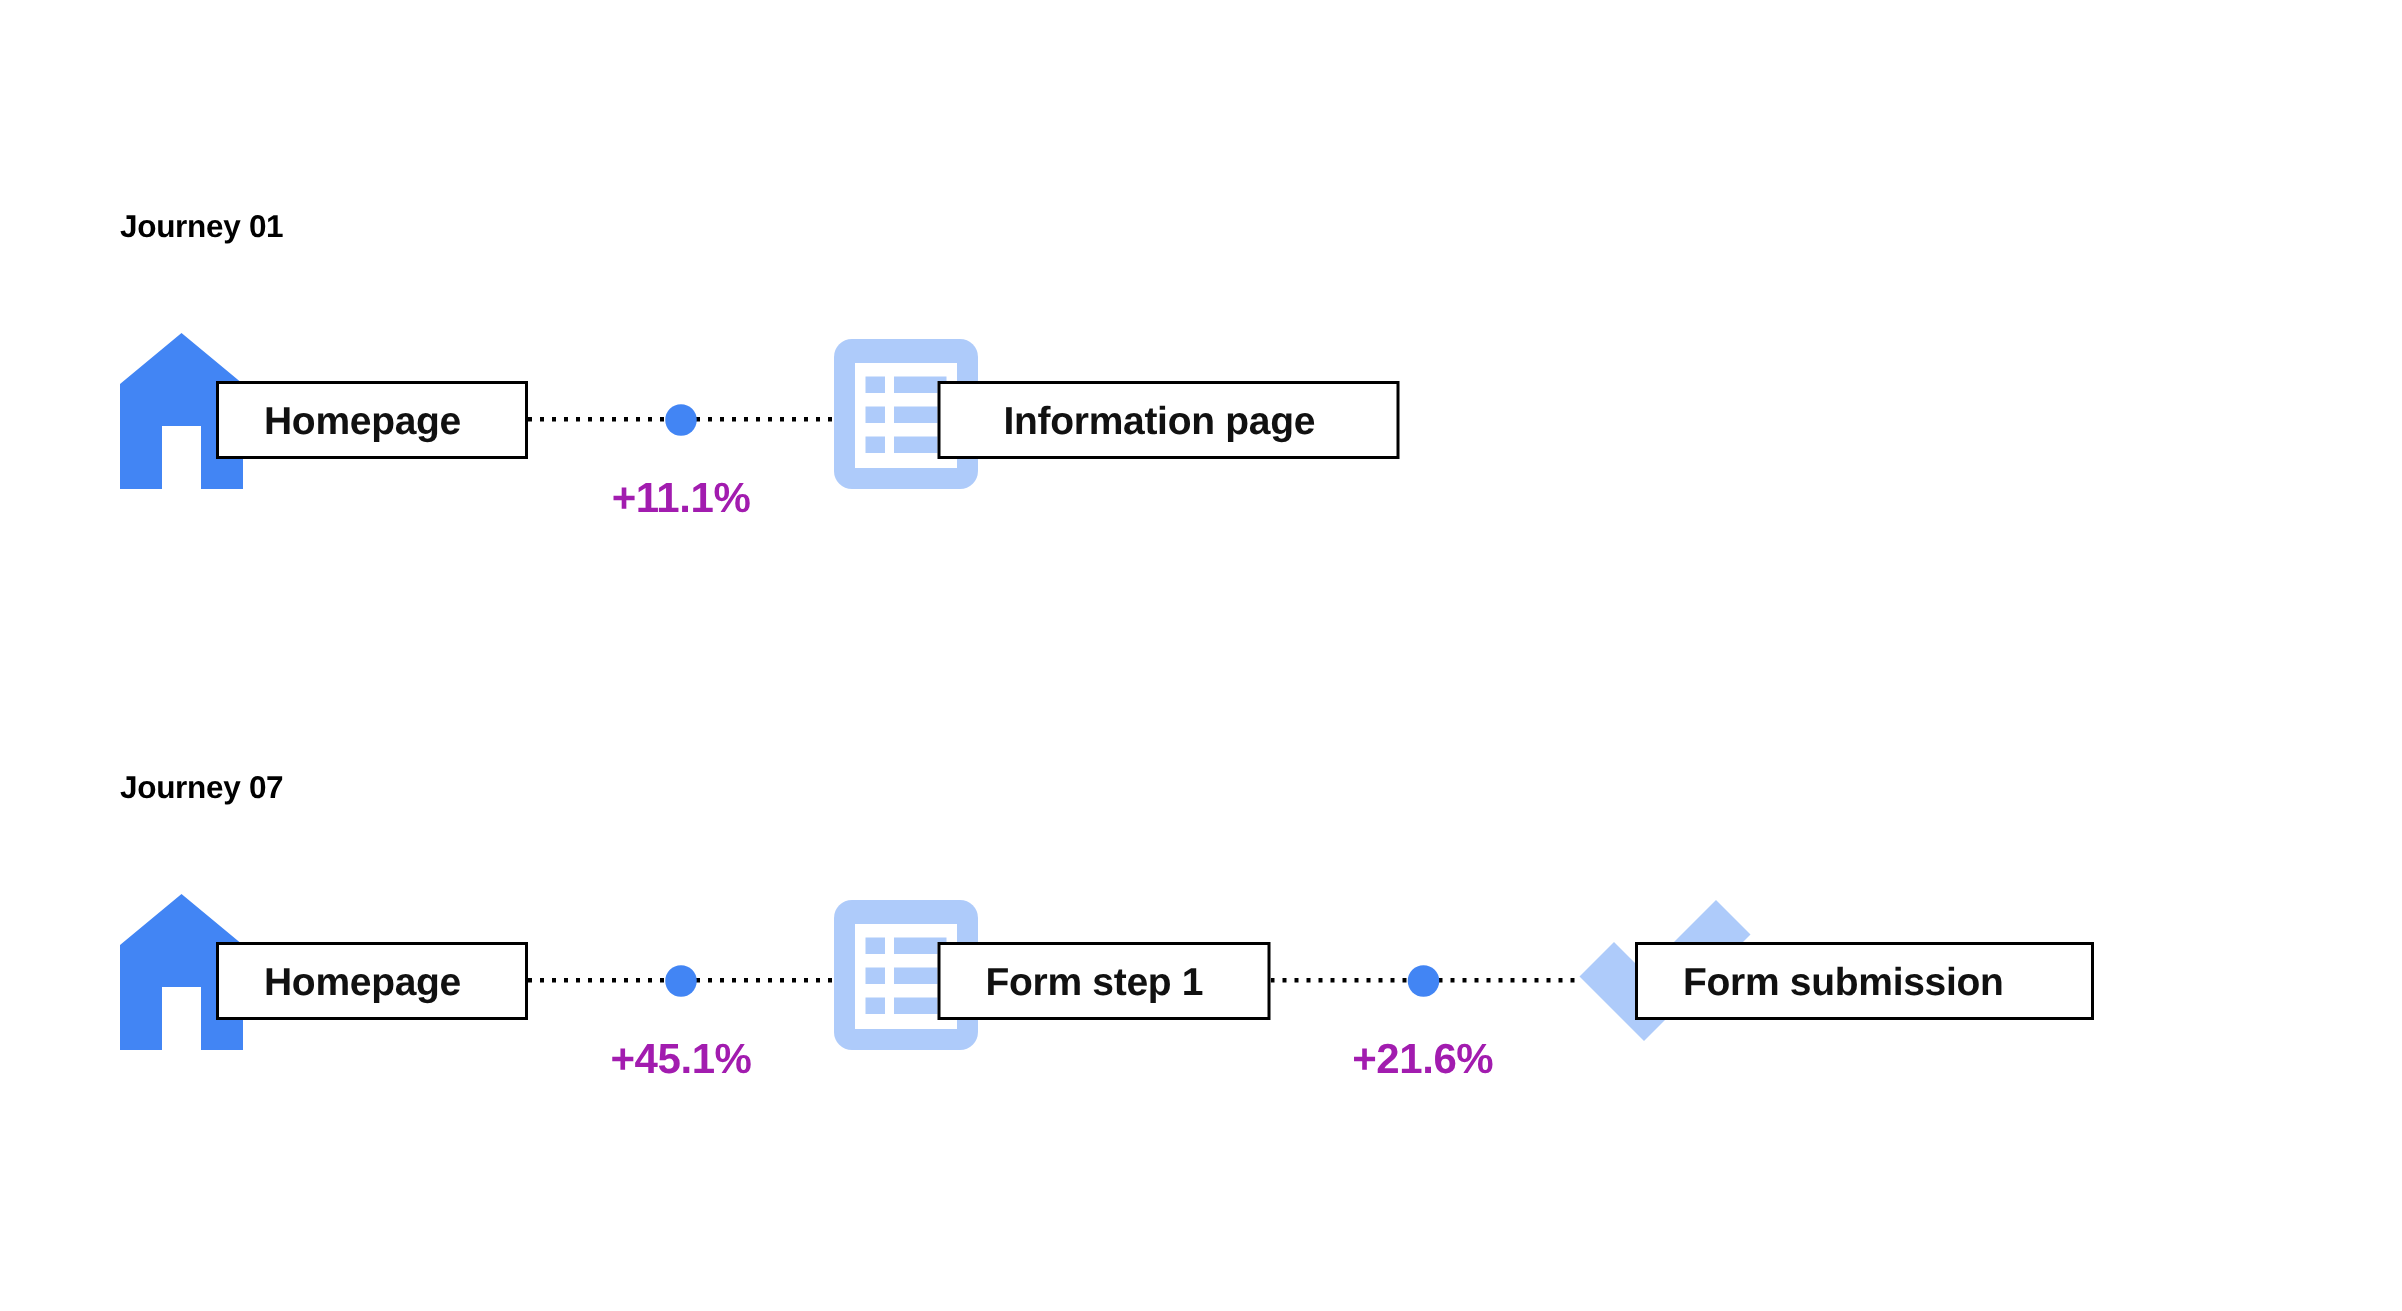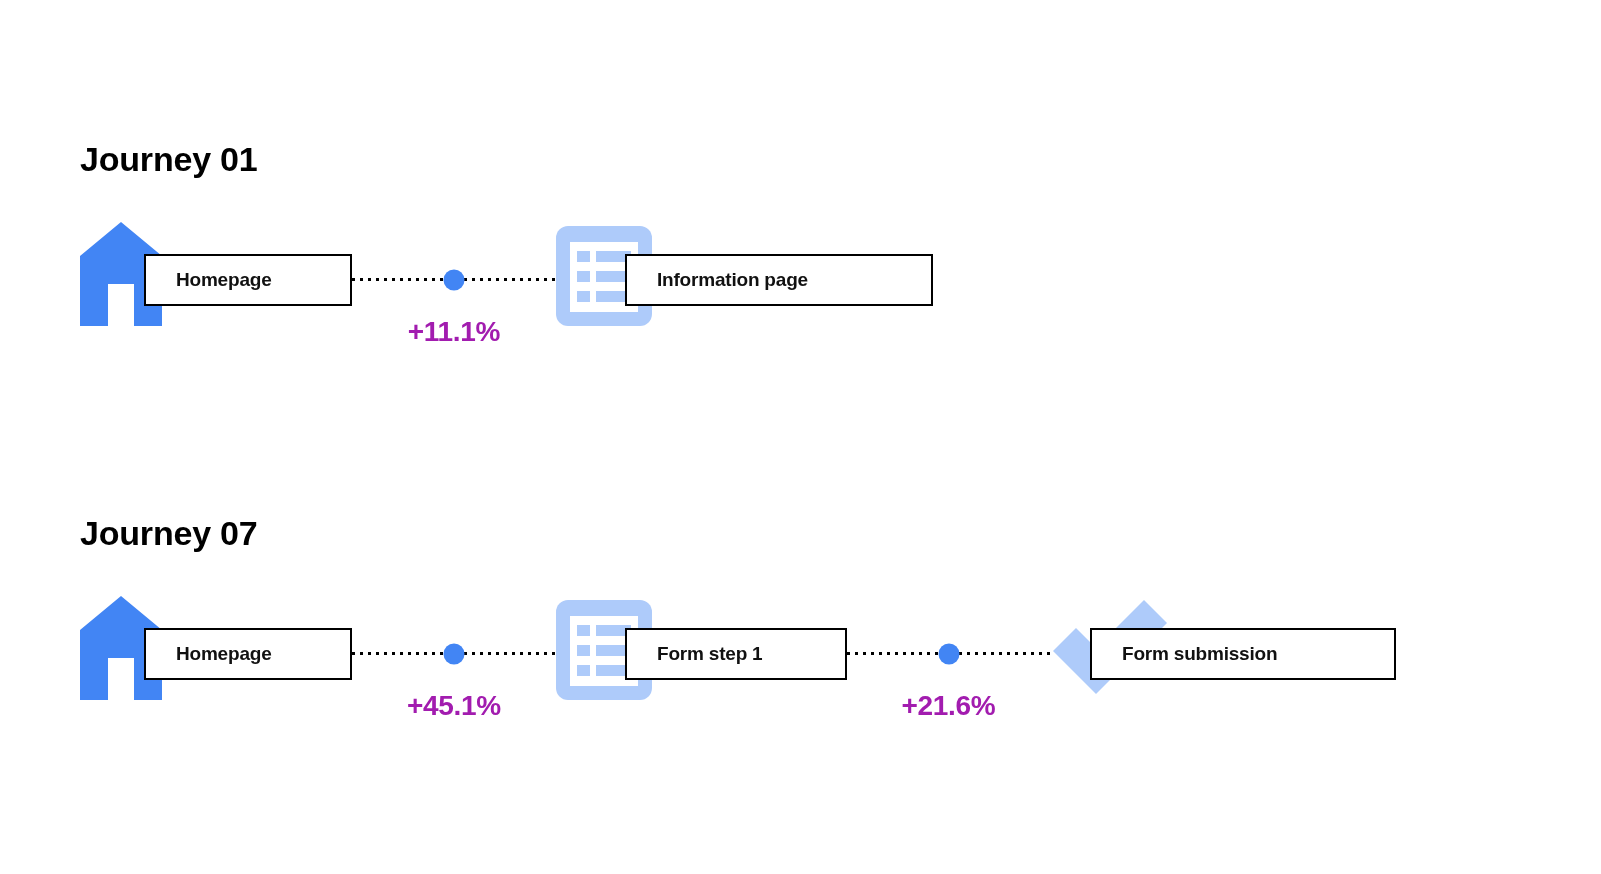--- a/index.html
+++ b/index.html
@@ -24,40 +24,40 @@
 
   
   .journey {
     position: absolute;
     left: 0;
     width: 1601px;
   }
   .journey-title {
     position: absolute;
     left: 80px;
-    font-size: 34px;
+    font-size: 21px;
     font-weight: 700;
     color: #000000;
     letter-spacing: -0.2px;
     white-space: nowrap;
   }
 
   
   .node-box {
     position: absolute;
     box-sizing: border-box;
     background: #ffffff;
     border: 2px solid #000000;
     height: 52px;
     display: flex;
     align-items: center;
     z-index: 6;
   }
   .node-box .node-label {
-    font-size: 19px;
+    font-size: 26px;
     font-weight: 700;
     color: #111111;
     letter-spacing: -0.2px;
     white-space: nowrap;
     padding-left: 30px;
   }
 
   
   .icon-house {
     position: absolute;
@@ -144,21 +144,21 @@
       <rect x="40" y="45" width="35" height="11" fill="#AECBFA"></rect>
       <rect x="21" y="65" width="13" height="11" fill="#AECBFA"></rect>
       <rect x="40" y="65" width="35" height="11" fill="#AECBFA"></rect>
     </svg>
   </div>
 
   <div class="node-box" style="left:144px; top:254px; width:208px;">
     <span class="node-label">Homepage</span>
   </div>
 
-  <div class="node-box" style="left:625px; top:254px; width:308px;">
+  <div class="node-box" style="left:625px; top:254px; width:308px;padding-left:12px;">
     <span class="node-label">Information page</span>
   </div>
 
 </div>
 
 <div class="journey" style="top:0;">
 
   <div class="journey-title" style="top:514px;">Journey 07</div>
 
   <div class="connector" style="left:352px; top:652px; width:204px;">

